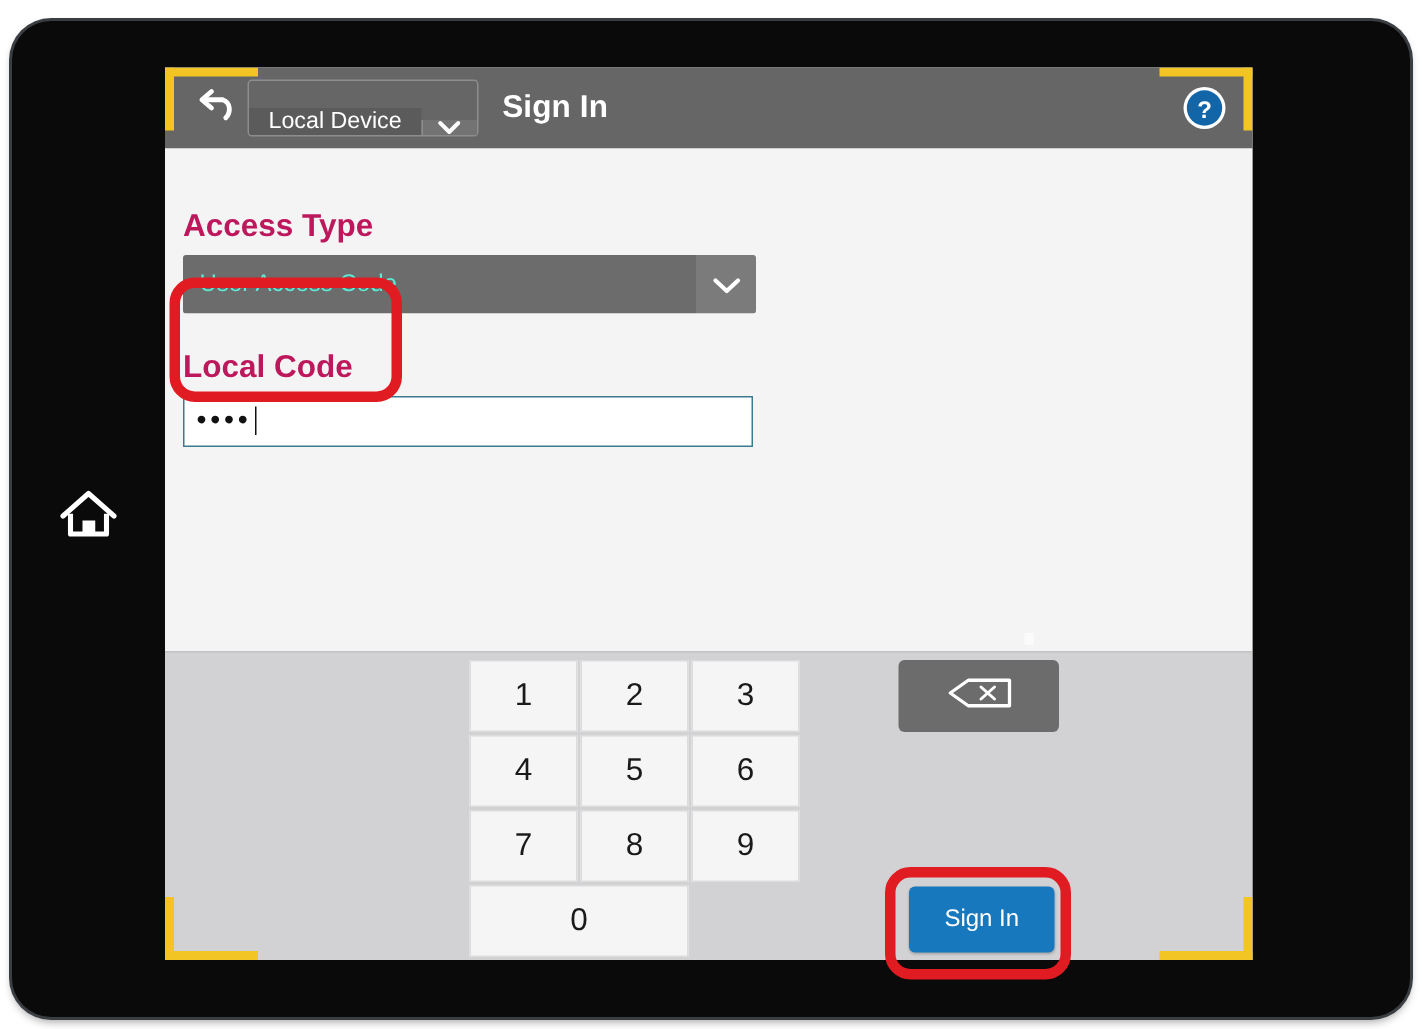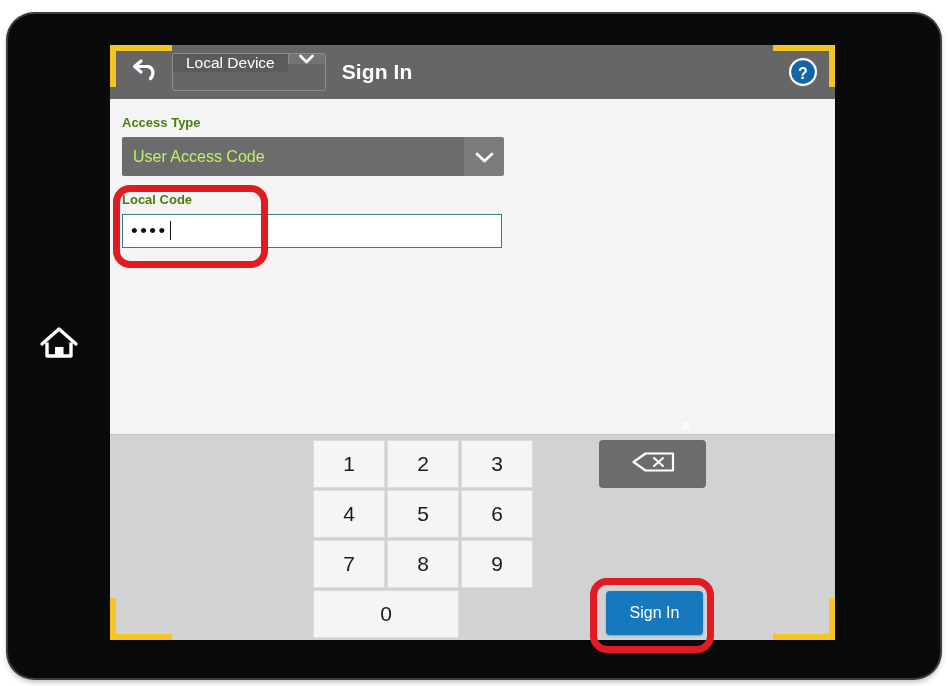--- a/index.html
+++ b/index.html
@@ -66,23 +66,23 @@
   .back-btn {
     width: 40px;
     height: 40px;
     display: flex;
     align-items: center;
     justify-content: center;
     flex: 0 0 auto;
   }
   .device-select {
     display: flex;
-    align-items: flex-start;
+    align-items: flex-end;
     height: 36px;
-    margin-left: 8px;
+    margin-left: 1px;
     border: 1px solid #8d8d8d;
     border-radius: 3px;
     overflow: hidden;
     flex: 0 0 auto;
   }
   .device-select .ds-label {
     background: #5b5b5b;
     color: #ffffff;
     font-size: 15.5px;
     display: flex;
@@ -116,38 +116,39 @@
 
   
   .content {
     position: relative;
     height: 335px;
     background: #f4f4f4;
     padding: 16px 0 0 12px;
     box-sizing: border-box;
   }
   .field-label {
-    font-size: 13px;
+    font-size: 21px;
     font-weight: bold;
-    color: #4d7c0f;
+    color: #be185d;
     margin-bottom: 7px;
+    margin-top: 24px;
   }
   .access-type-select {
     width: 382px;
     height: 39px;
     display: flex;
     align-items: stretch;
     border-radius: 2px;
     overflow: hidden;
     margin-bottom: 16px;
   }
   .ats-label {
     flex: 1;
     background: #6c6c6c;
-    color: #bef264;
+    color: #5eead4;
     font-size: 16px;
     display: flex;
     align-items: center;
     padding-left: 11px;
   }
   .ats-arrow {
     width: 40px;
     background: #7b7b7b;
     display: flex;
     align-items: center;

